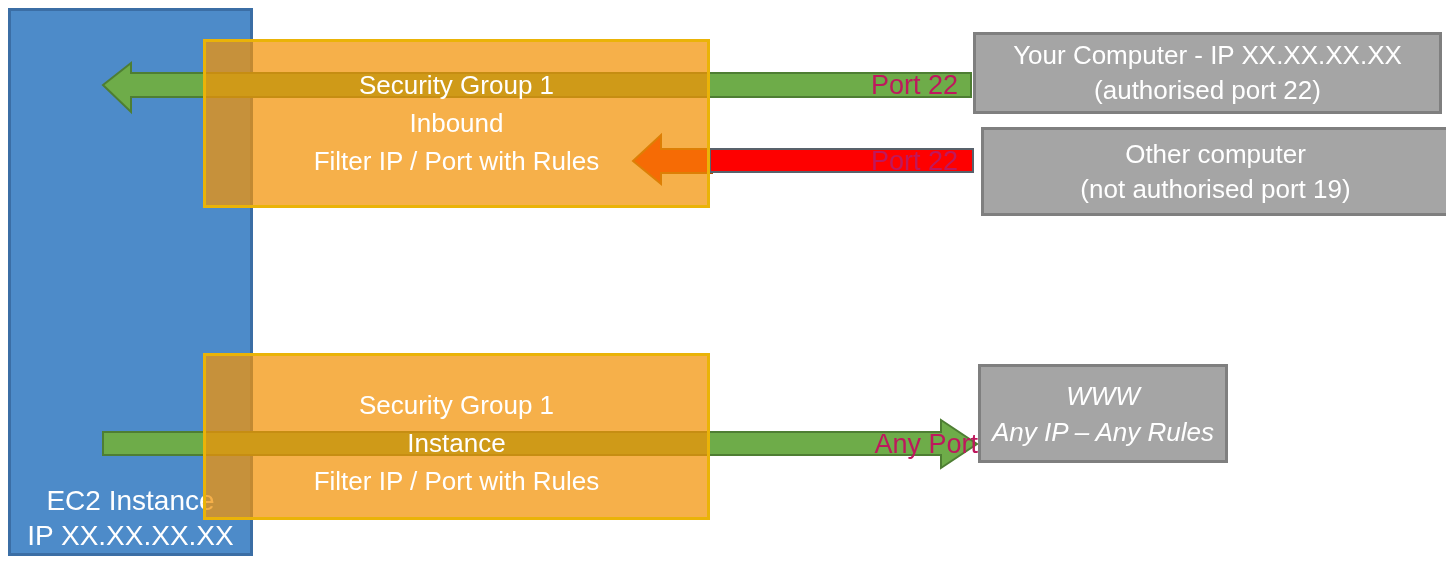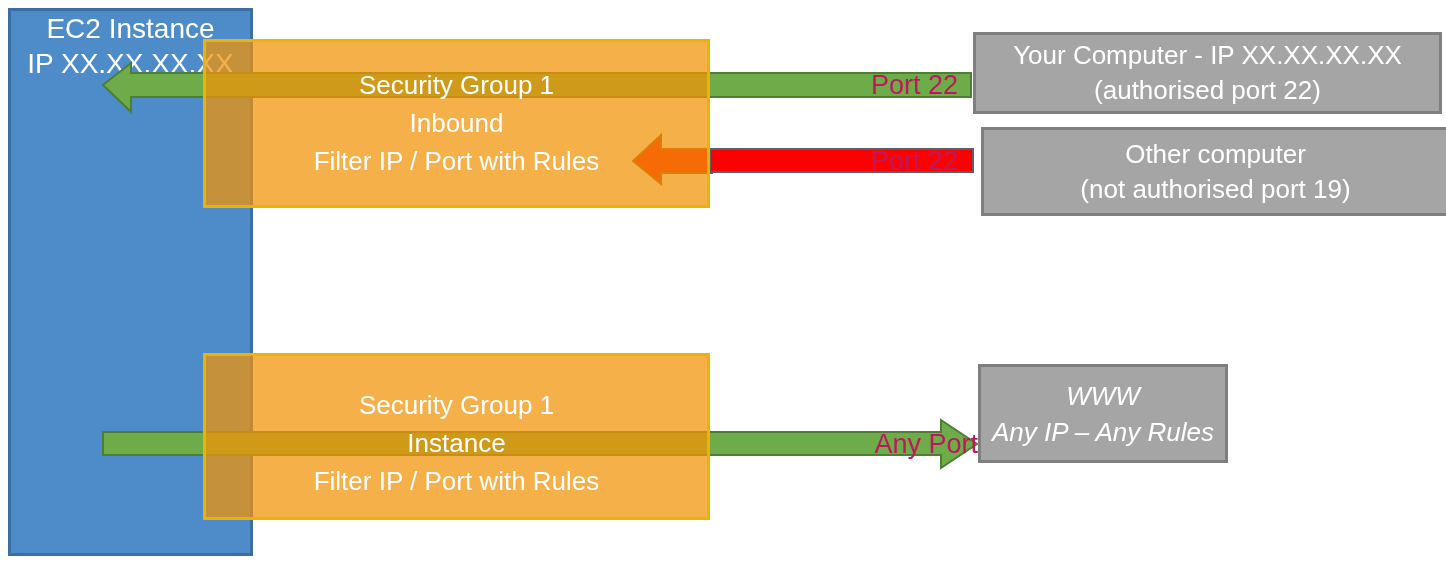--- a/index.html
+++ b/index.html
@@ -22,21 +22,21 @@
     text-align: center;
   }
   
   .ec2-box {
     left: 8px; top: 8px; width: 245px; height: 548px;
     background: #4D8BC9;
     border: 3px solid #3B6EA5;
     z-index: 1;
     display: flex;
     flex-direction: column;
-    justify-content: flex-start;
+    justify-content: flex-end;
     align-items: center;
     font-size: 28px;
     line-height: 35px;
   }
   
   .arrows-layer {
     position: absolute;
     left: 0; top: 0;
     width: 1446px; height: 563px;
     z-index: 2;

